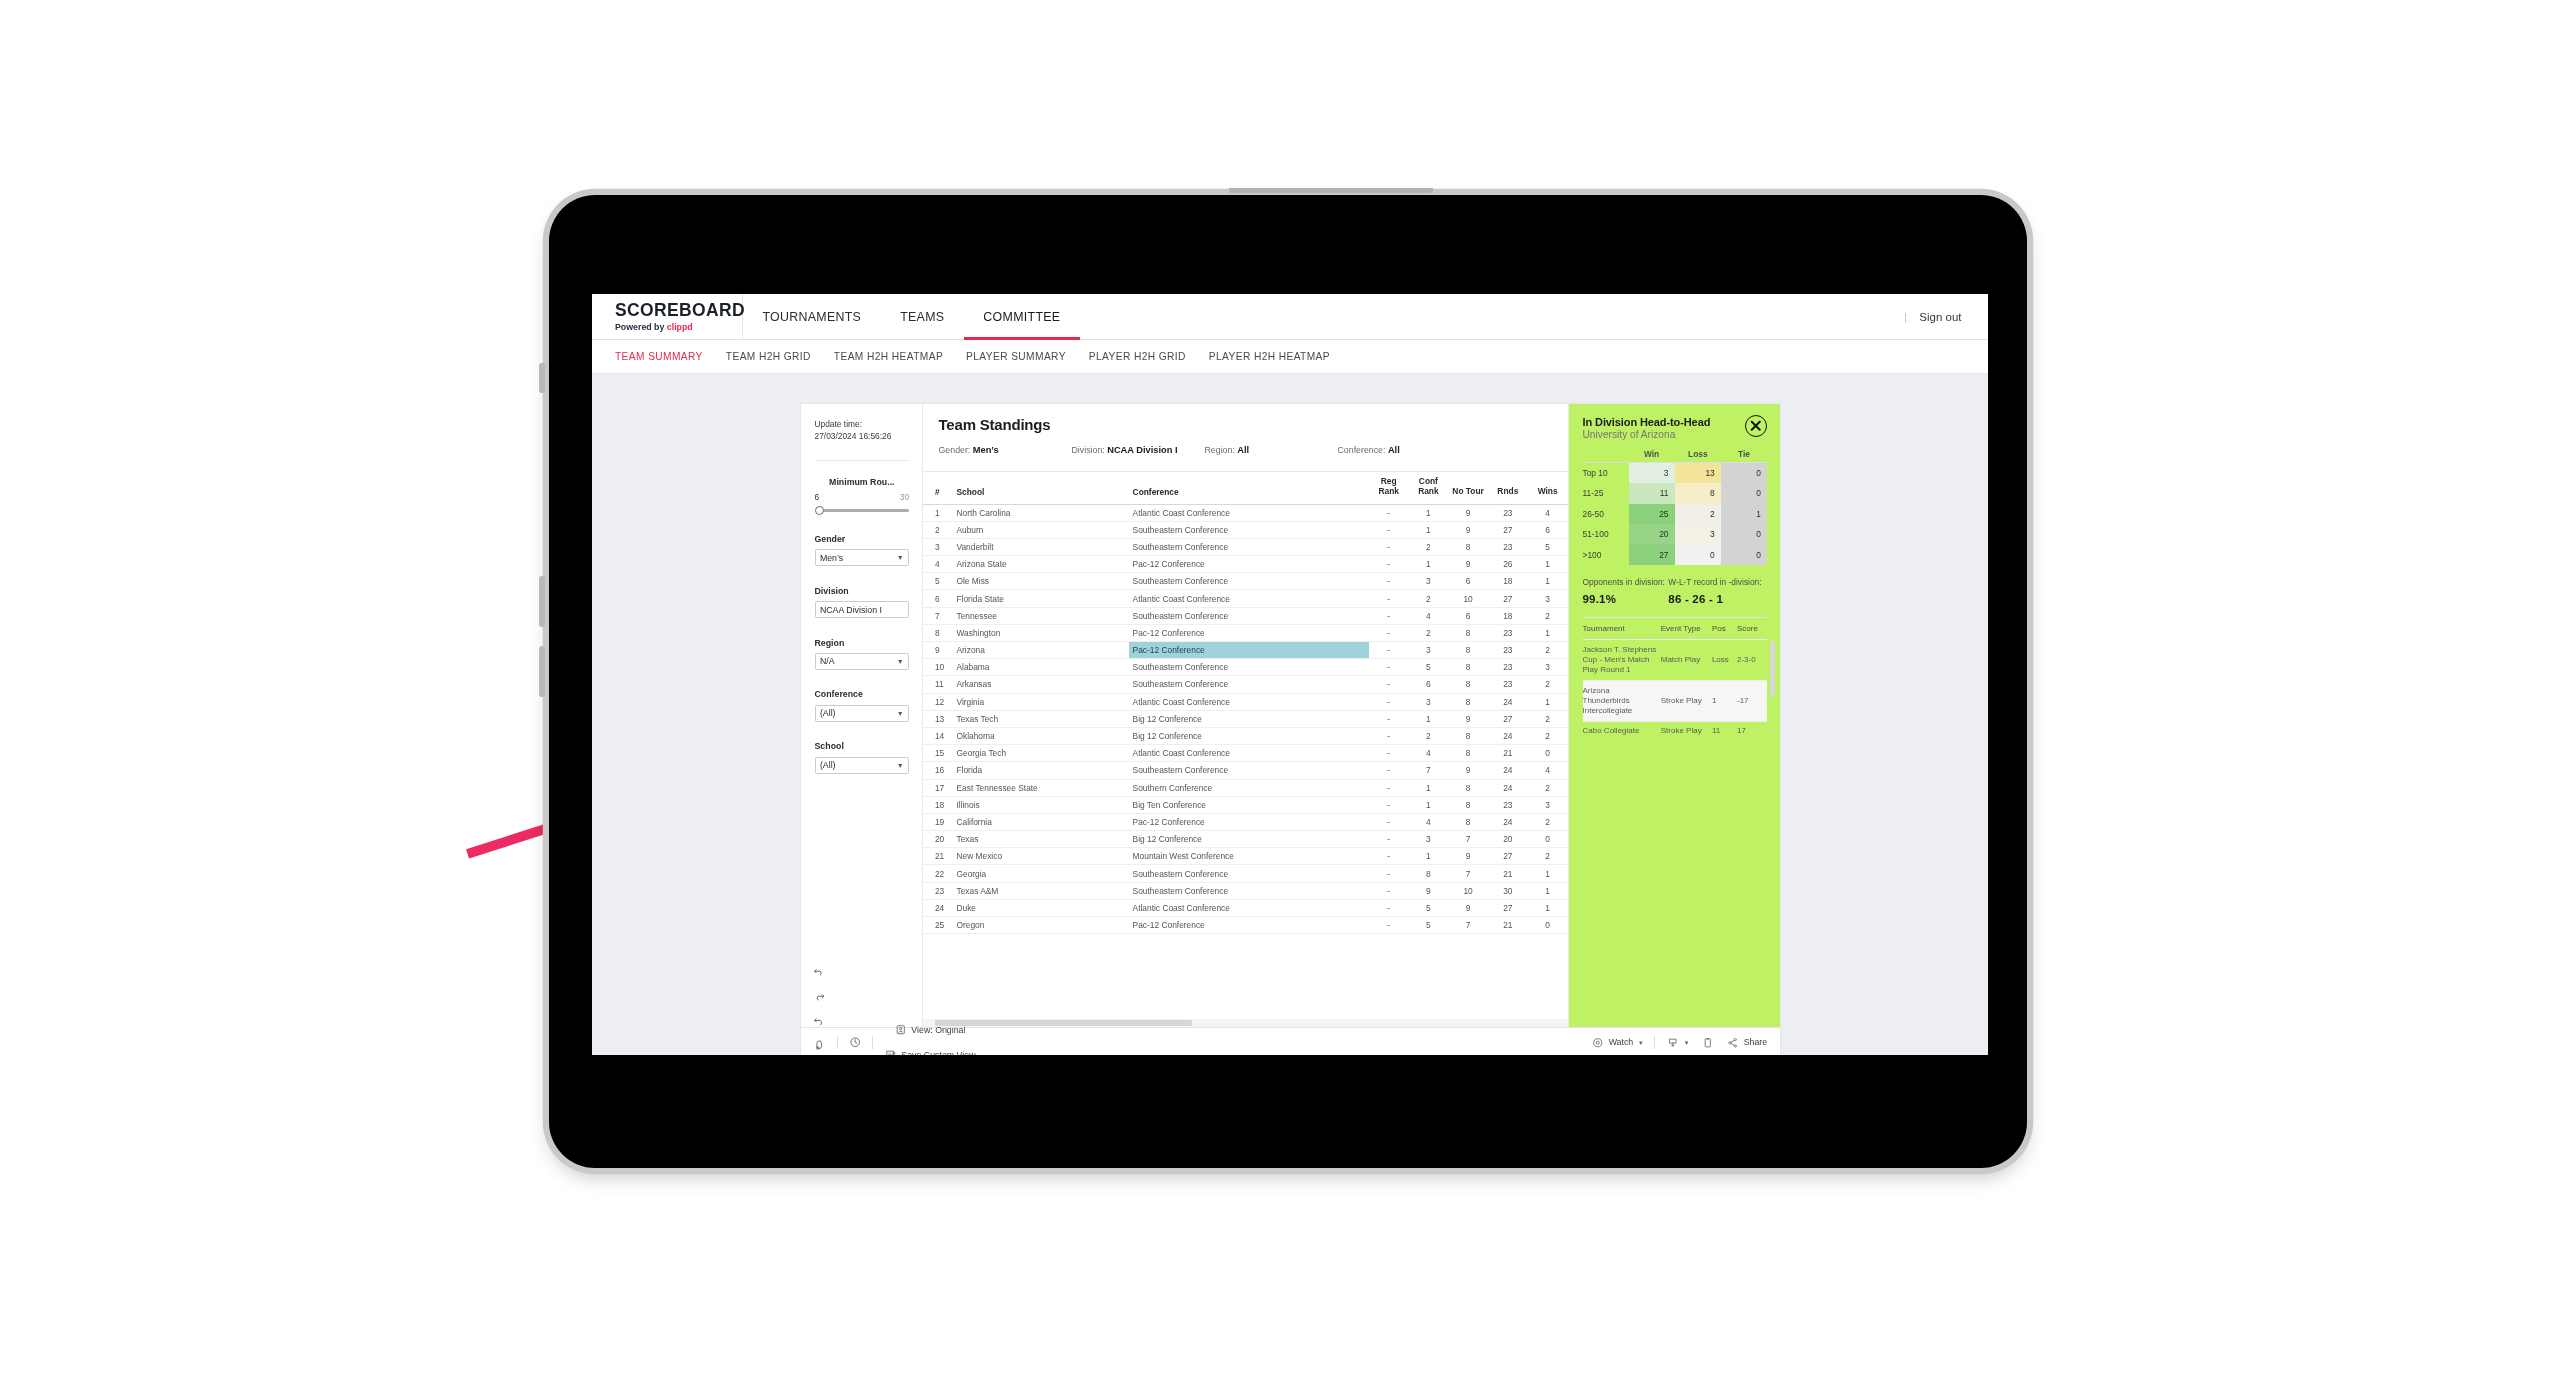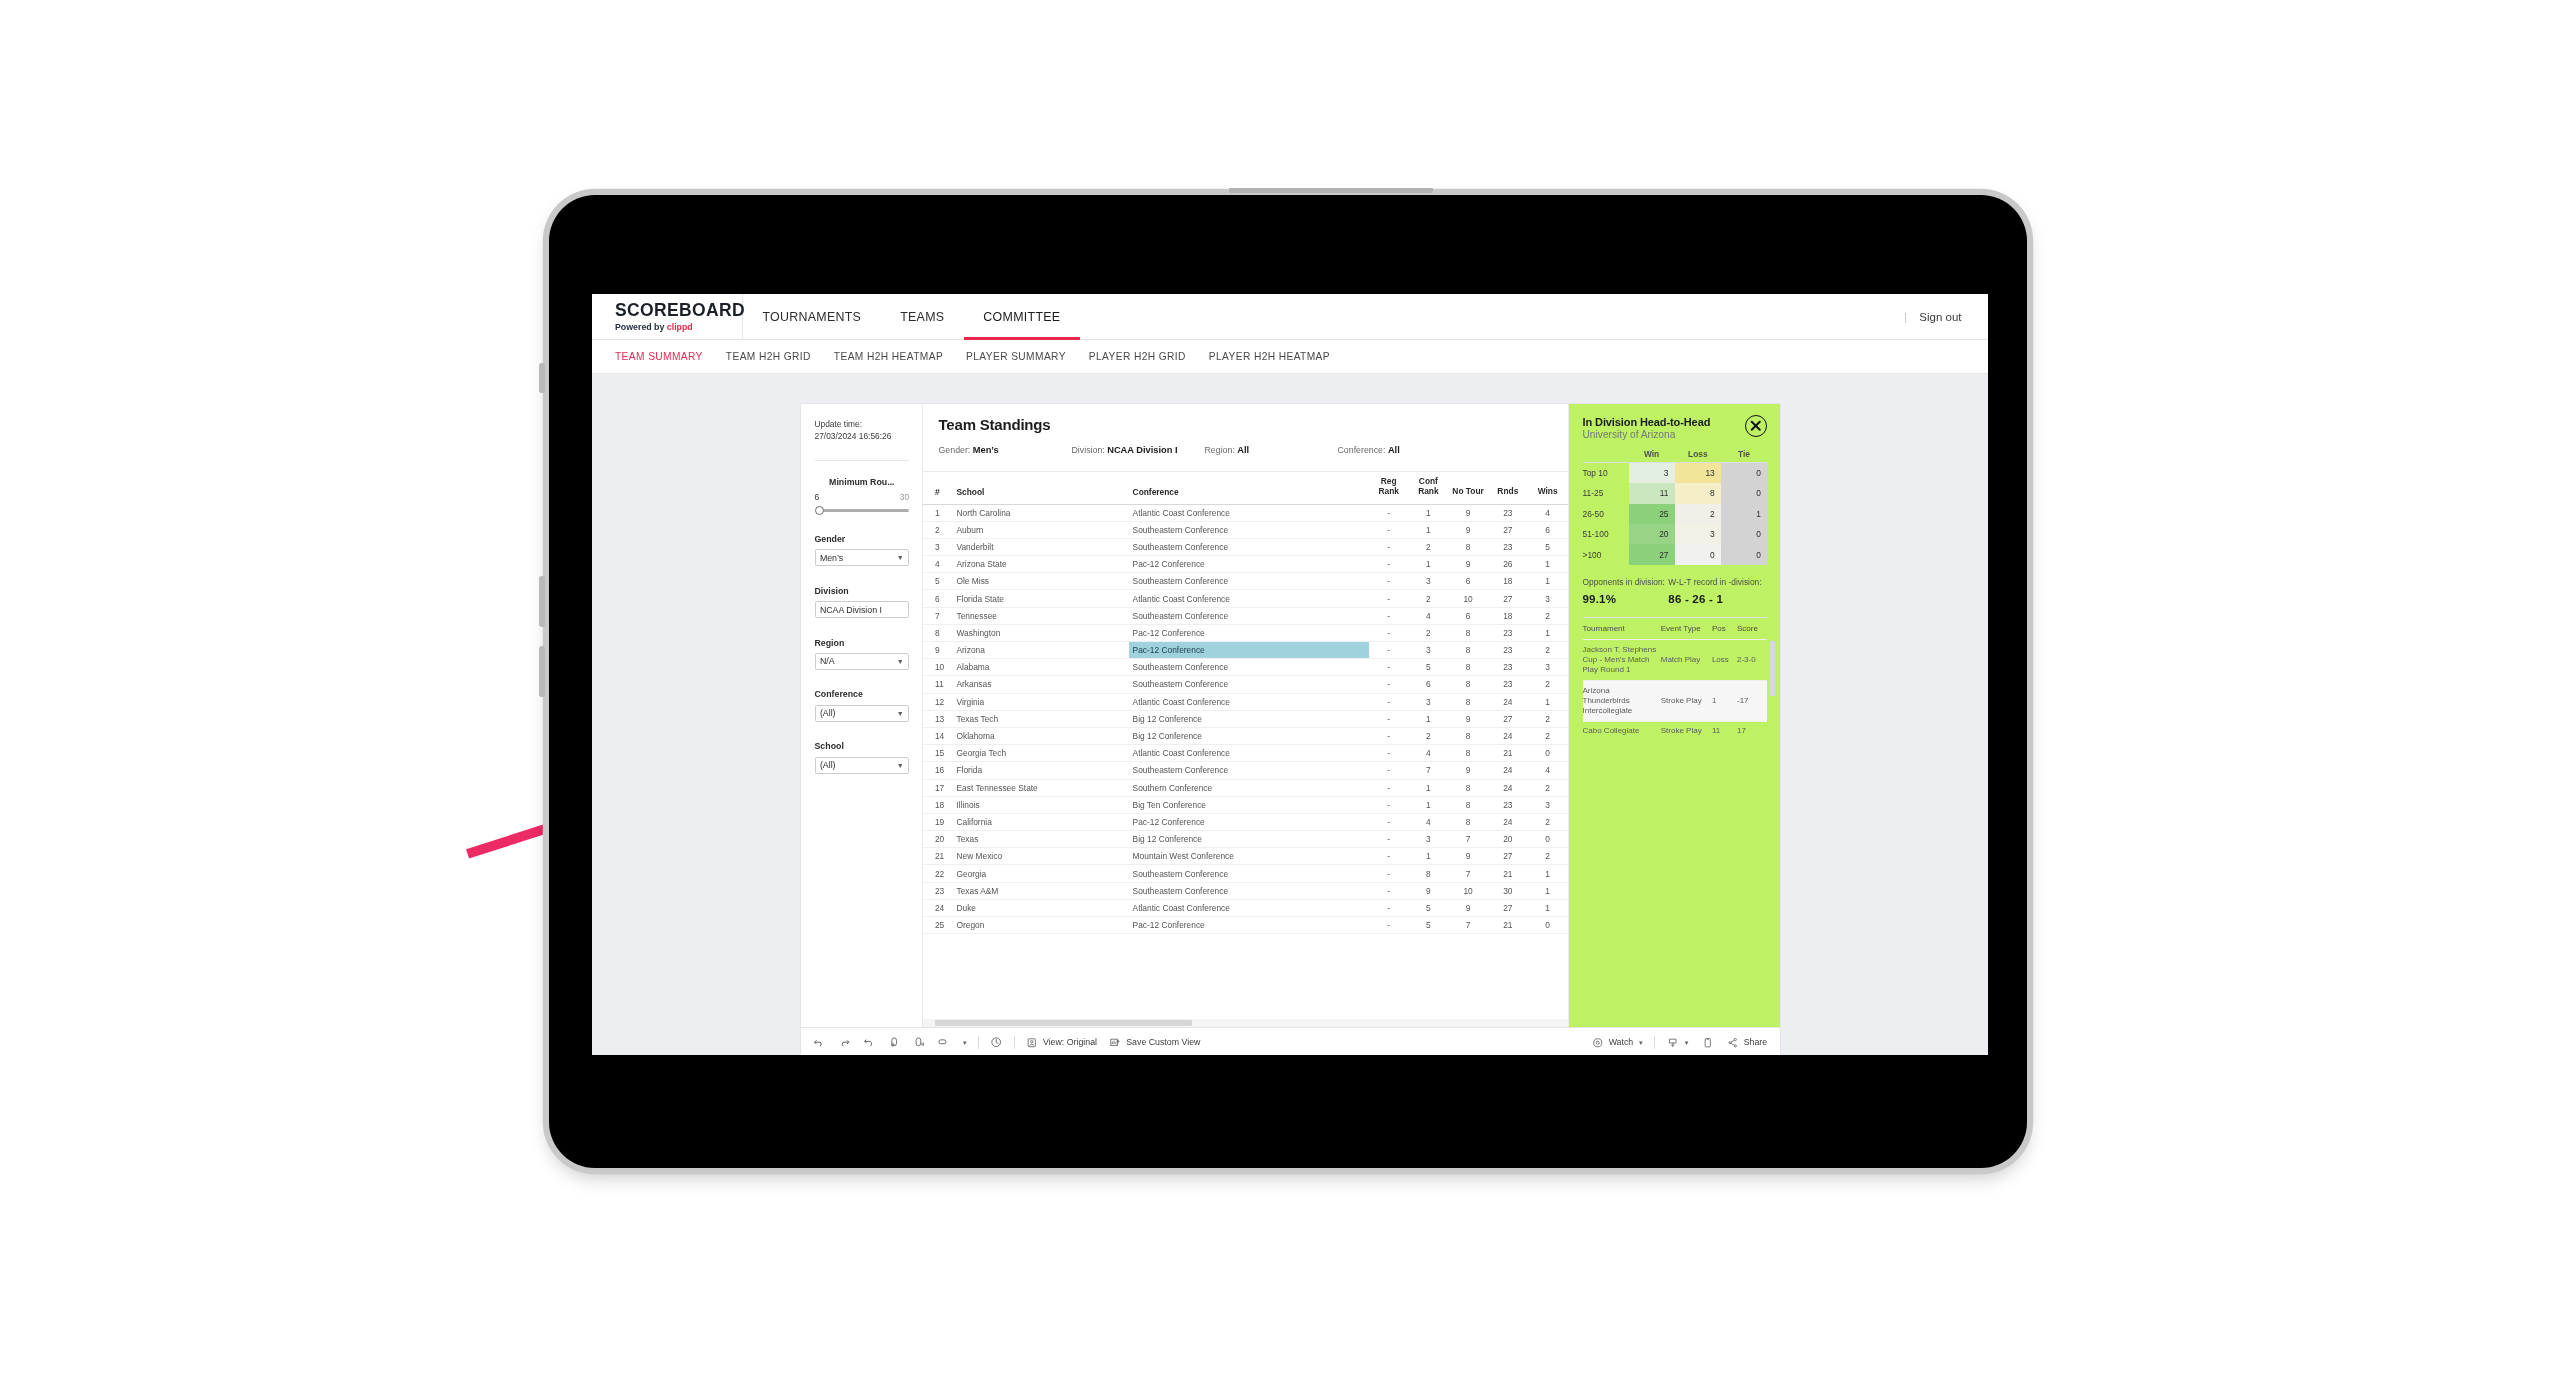--- a/index.html
+++ b/index.html
@@ -198,21 +198,21 @@
   table.tt .t-pos { width: 25px; }
   table.tt .t-score { width: 30px; }
   table.tt tr.alt td { background: #f6f6f6; }
   .tourn-scroll { position: absolute; right: -8px; top: 23px; width: 5.3px; height: 55px; background: #d8d8d8; border-radius: 0.9px; }
 
   
   .viztoolbar {
     height: 30px; border-top: 0.9px solid #e4e4e4; display: flex; align-items: center;
     padding: 0 12.4px; gap: 0; font-size: 8.8px; color: #4a4a4a; background: #fff;
   }
-  .viztoolbar .grp { display: flex; align-items: center; gap: 11.5px; }
+  .viztoolbar .grp { display: flex; align-items: center; gap: 11.5px; flex-direction: column; }
   .viztoolbar .ic { width: 13.3px; height: 13.3px; display: flex; align-items: center; justify-content: center; cursor: pointer; color: #5a5a5a; }
   .viztoolbar .sep { width: 0.9px; height: 13.3px; background: #dcdcdc; margin: 0 10.6px; }
   .viztoolbar .lbtn { display: flex; align-items: center; gap: 4.4px; cursor: pointer; color: #3d3d3d; }
   .viztoolbar .spacer { flex: 1; }
   .viztoolbar .caret { font-size: 6.2px; color: #666; }
 </style>
 </head>
 <body>
 
 <div id="root">

